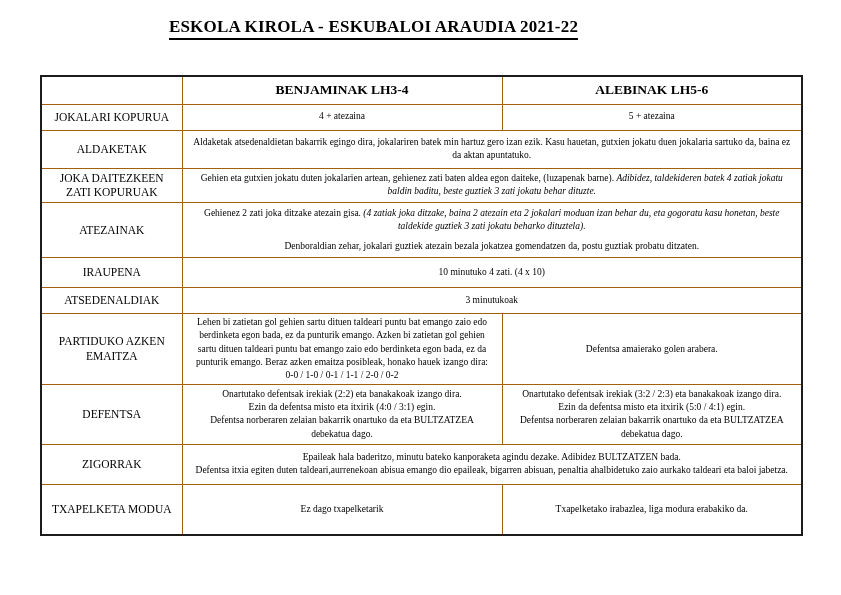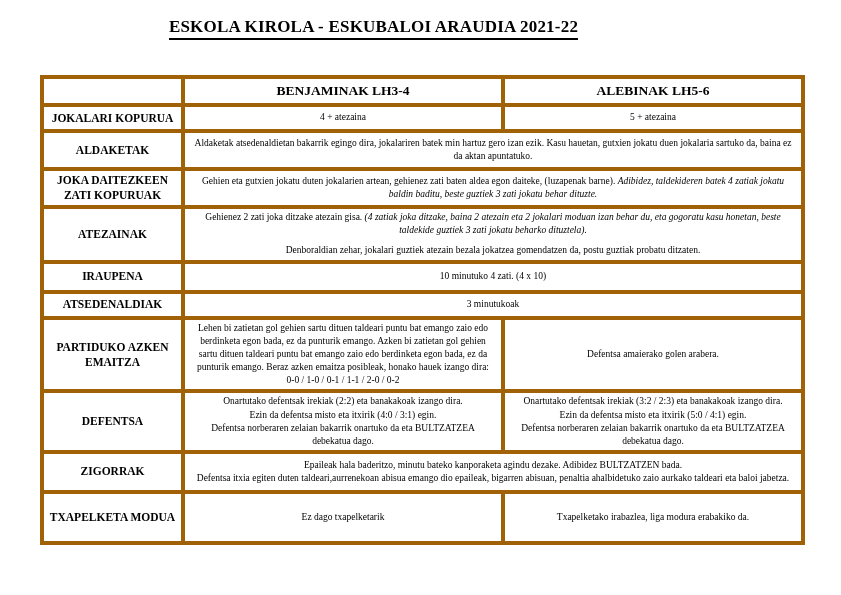--- a/index.html
+++ b/index.html
@@ -18,25 +18,25 @@
   }
   table.rules{
     position:absolute;top:75px;left:40px;width:761px;
     border-collapse:collapse;table-layout:fixed;
     border:2px solid #1c1c1c;
   }
   col.c1{width:141px;}
   col.c2{width:320px;}
   col.c3{width:300px;}
   td{
-    border:4px solid #a16207;vertical-align:middle;text-align:center;
+    border:1px solid #a16207;vertical-align:middle;text-align:center;
     padding:2px 8px;font-size:9.5px;line-height:1.38;
   }
   td.head{font-size:13.5px;font-weight:bold;}
-  td.lbl{font-size:11.5px;font-weight:bold;line-height:1.3;padding:2px 4px;}
+  td.lbl{font-size:11.5px;font-weight:normal;line-height:1.3;padding:2px 4px;}
   tr.r-header{height:28px;}
   tr.r-jokalari{height:26px;}
   tr.r-aldaketak{height:38px;}
   tr.r-joka{height:33px;}
   tr.r-atezainak{height:55px;}
   tr.r-iraupena{height:30px;}
   tr.r-atsedenaldiak{height:26px;}
   tr.r-partiduko{height:70px;}
   tr.r-defentsa{height:60px;}
   tr.r-zigorrak{height:40px;margin-top:40px;}

